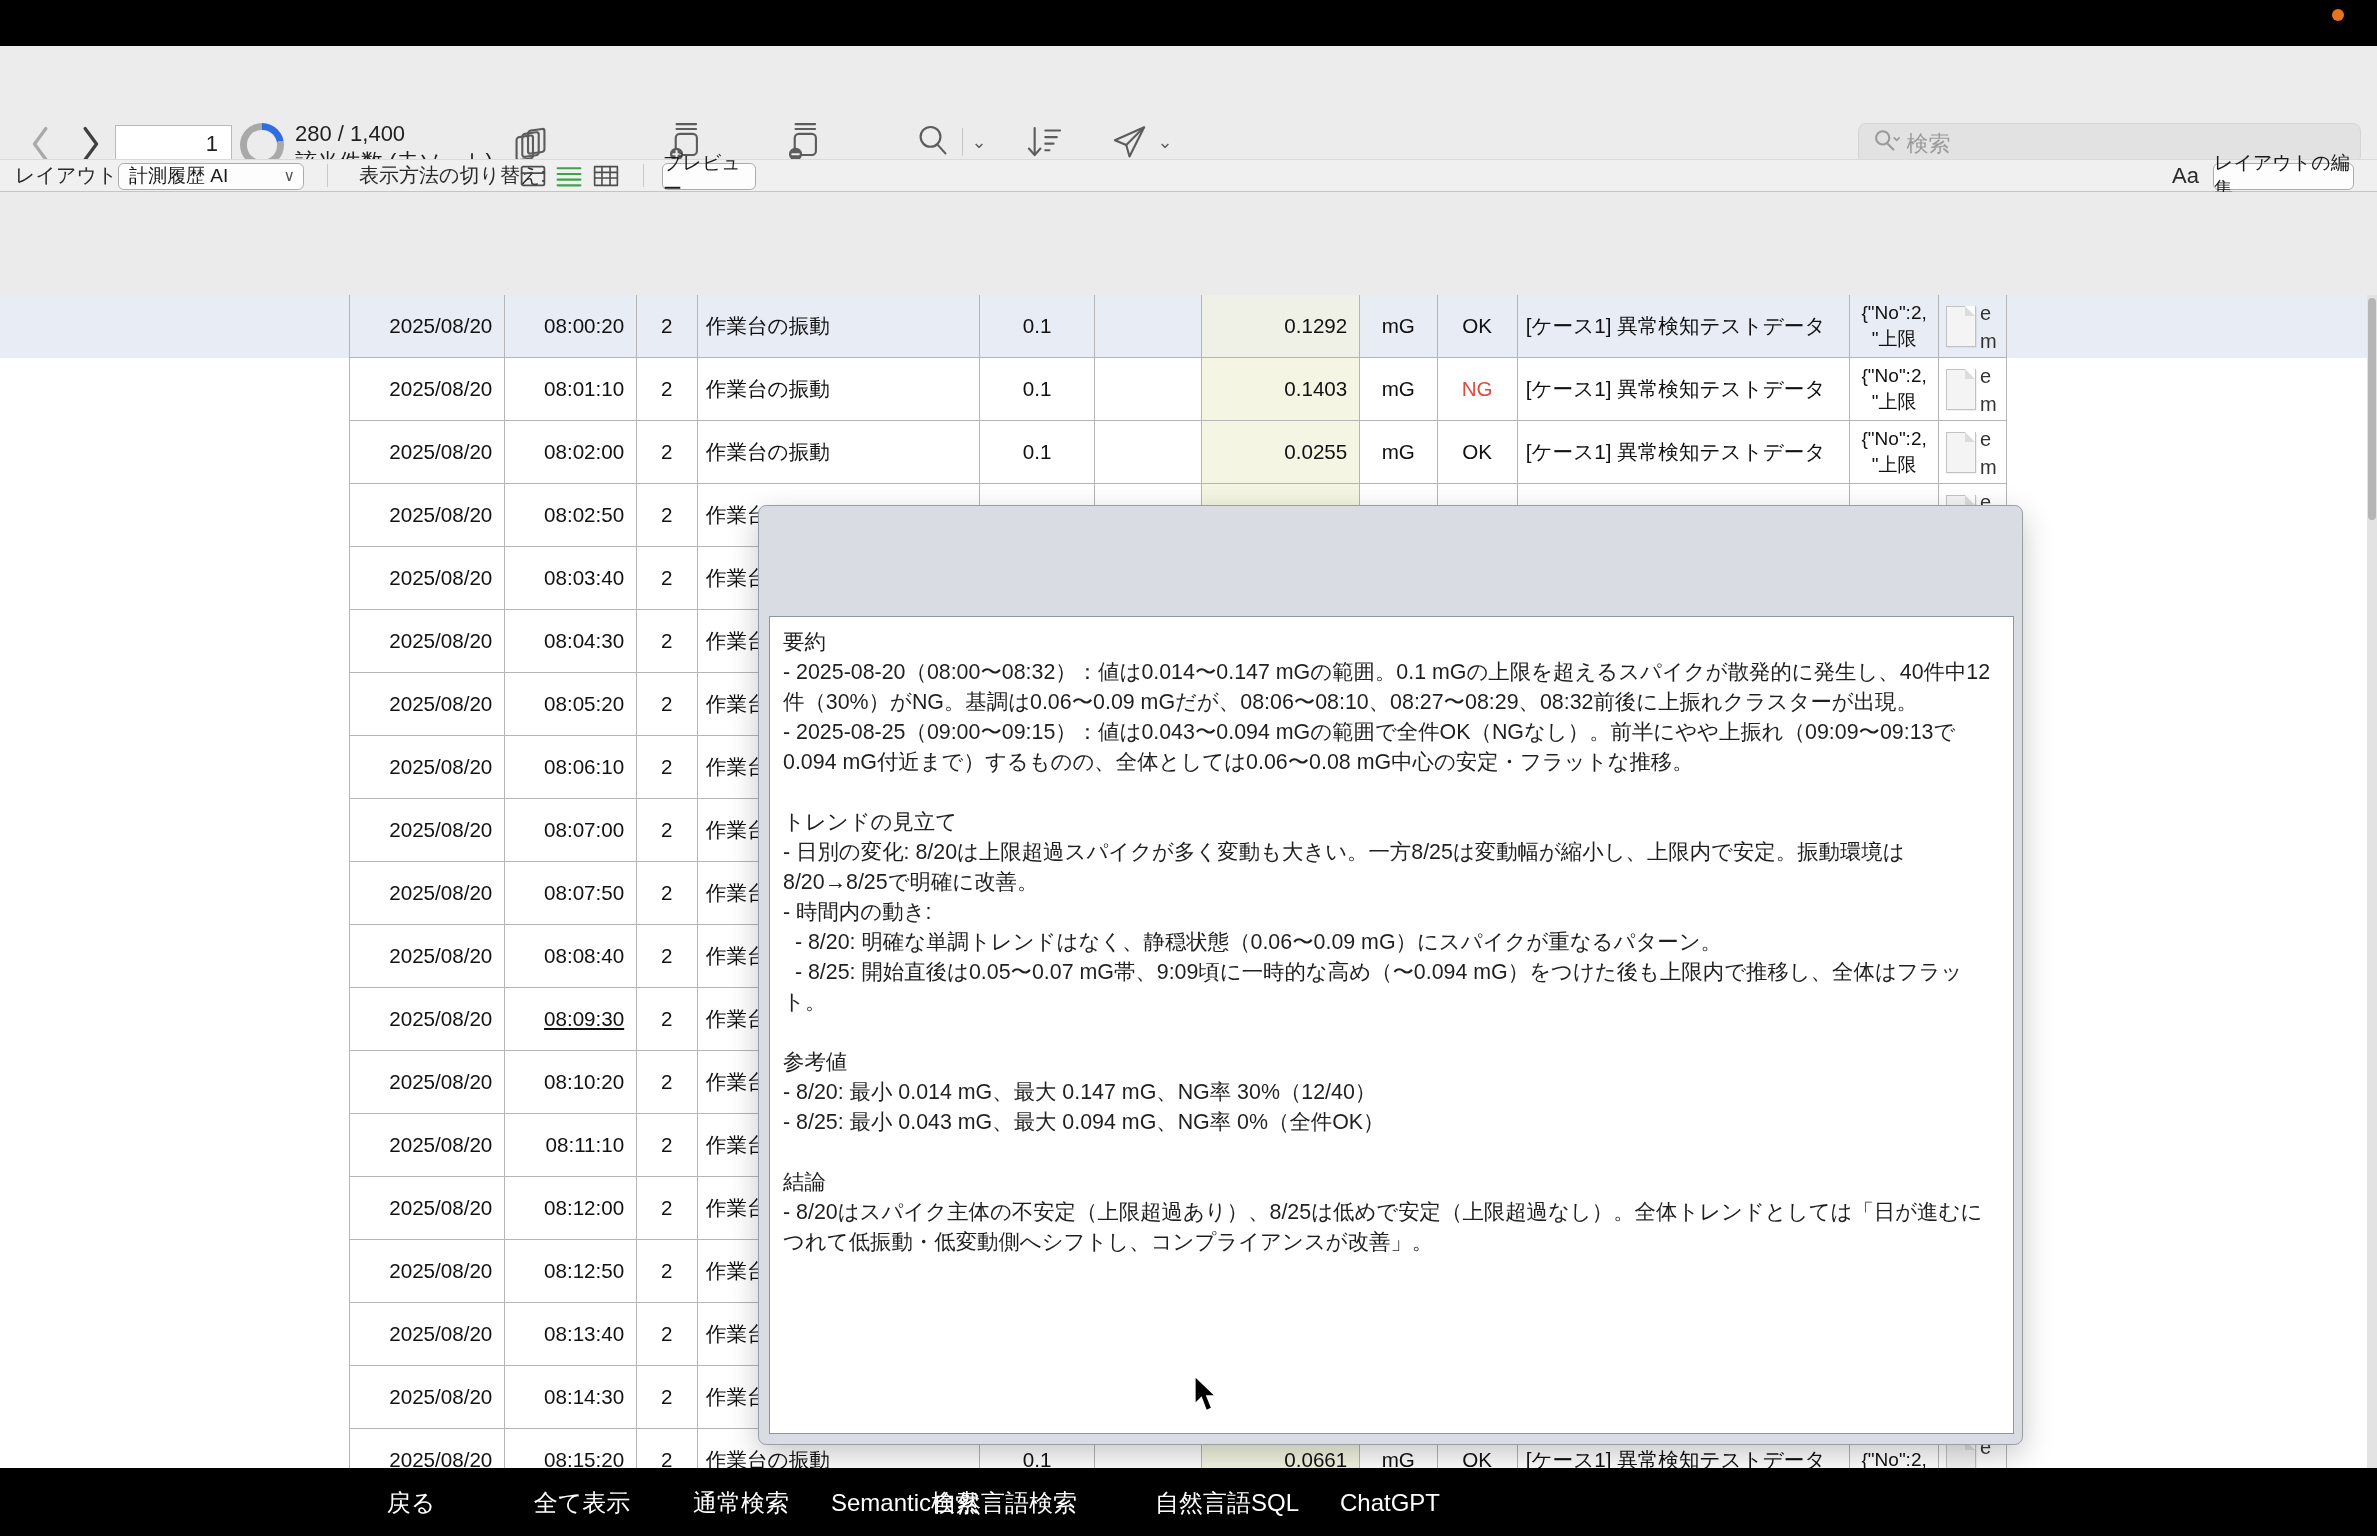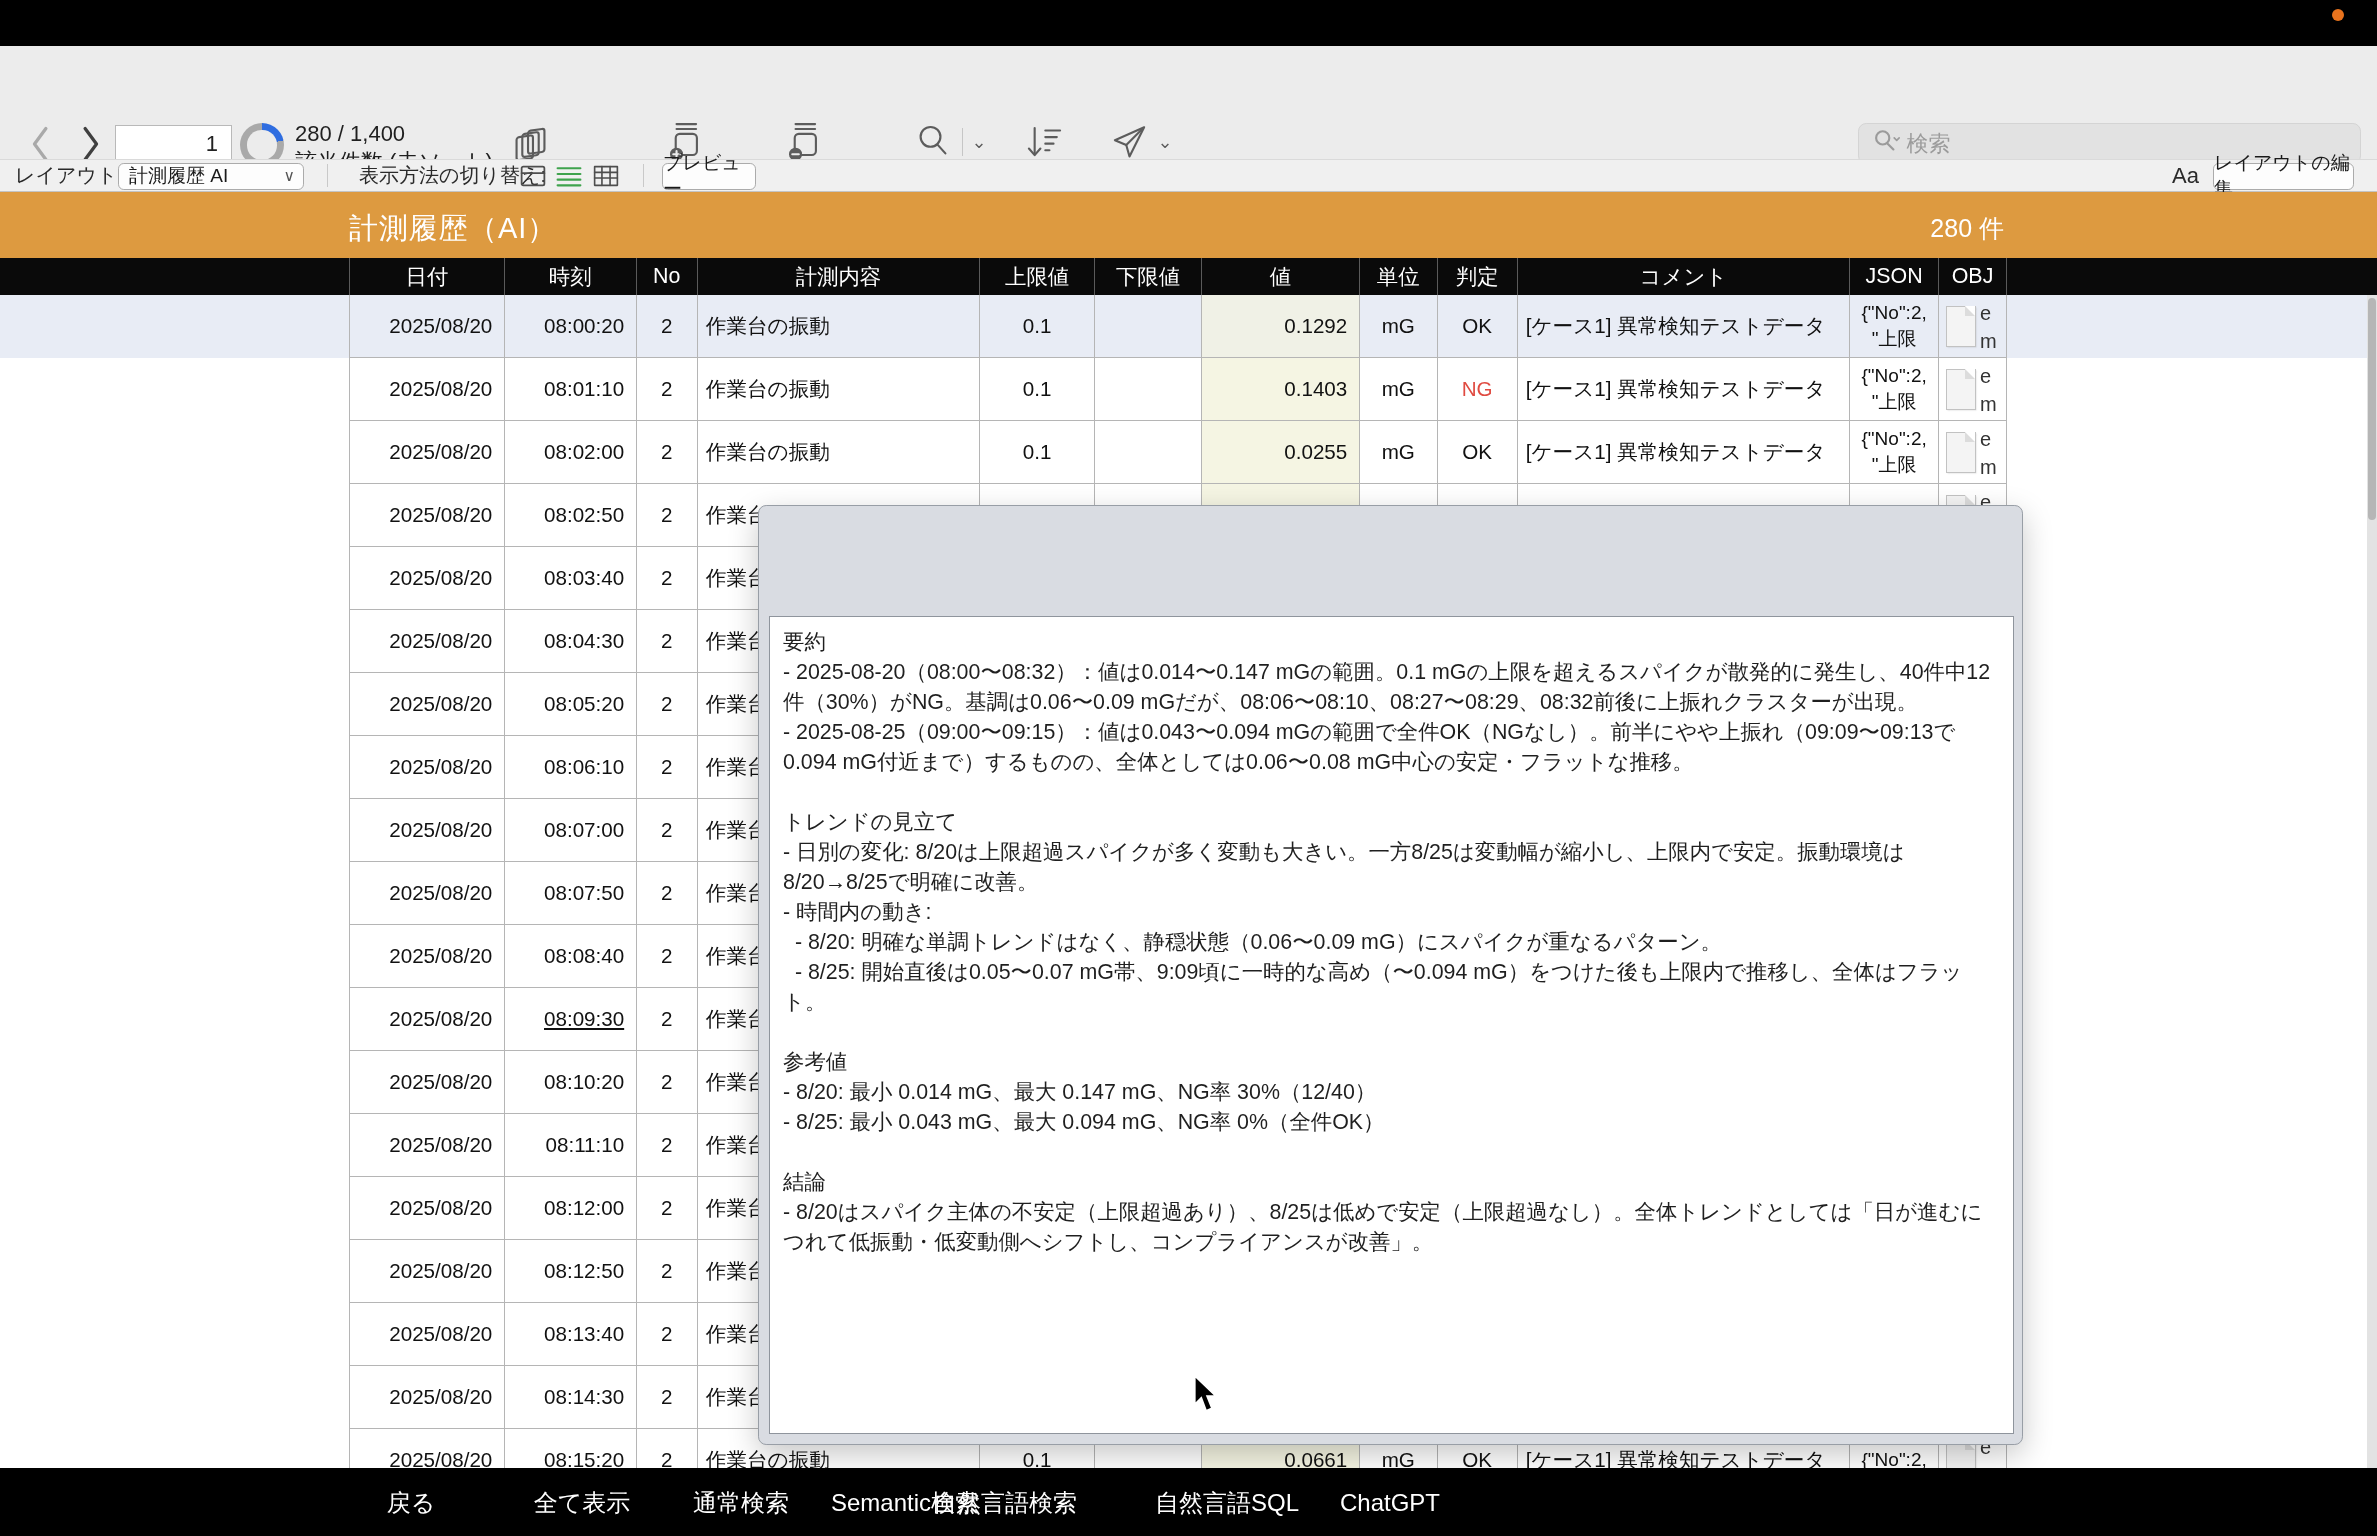--- a/index.html
+++ b/index.html
@@ -260,41 +260,21 @@
   </div>
   <div class="lb-item" style="left:2172px; font-size:22px;">
     <span>Aa</span>
   </div>
   <div class="lb-btn" style="left:2213px; width:141px;">
     <span>レイアウトの編集</span>
   </div>
 </div>
 
 <div class="content">
-  <div class="orange-header">
-    <div class="title">計測履歴（AI）</div>
-    <div class="count">280 件</div>
-  </div>
-
-  <div class="thead">
-    <div class="cells" id="header-cells">
-        <div class="th" style="width: 155px;">日付</div>
-        <div class="th" style="width: 132px;">時刻</div>
-        <div class="th" style="width: 61px;">No</div>
-        <div class="th" style="width: 283px;">計測内容</div>
-        <div class="th" style="width: 115px;">上限値</div>
-        <div class="th" style="width: 107px;">下限値</div>
-        <div class="th" style="width: 158px;">値</div>
-        <div class="th" style="width: 78px;">単位</div>
-        <div class="th" style="width: 80px;">判定</div>
-        <div class="th" style="width: 333px;">コメント</div>
-        <div class="th" style="width: 89px;">JSON</div>
-        <div class="th" style="width: 68px;">OBJ</div>
-      </div>
-  </div>
+
 
   <div class="rows" id="table-rows">
       <div class="row selected">
         <div class="cells">
           <div class="td a-r" style="width: 155px;">2025/08/20</div>
           <div class="td a-r" style="width: 132px;">08:00:20</div>
           <div class="td a-c" style="width: 61px;">2</div>
           <div class="td a-l" style="width: 283px;">作業台の振動</div>
           <div class="td a-c" style="width: 115px;">0.1</div>
           <div class="td a-c" style="width: 107px;"></div>

